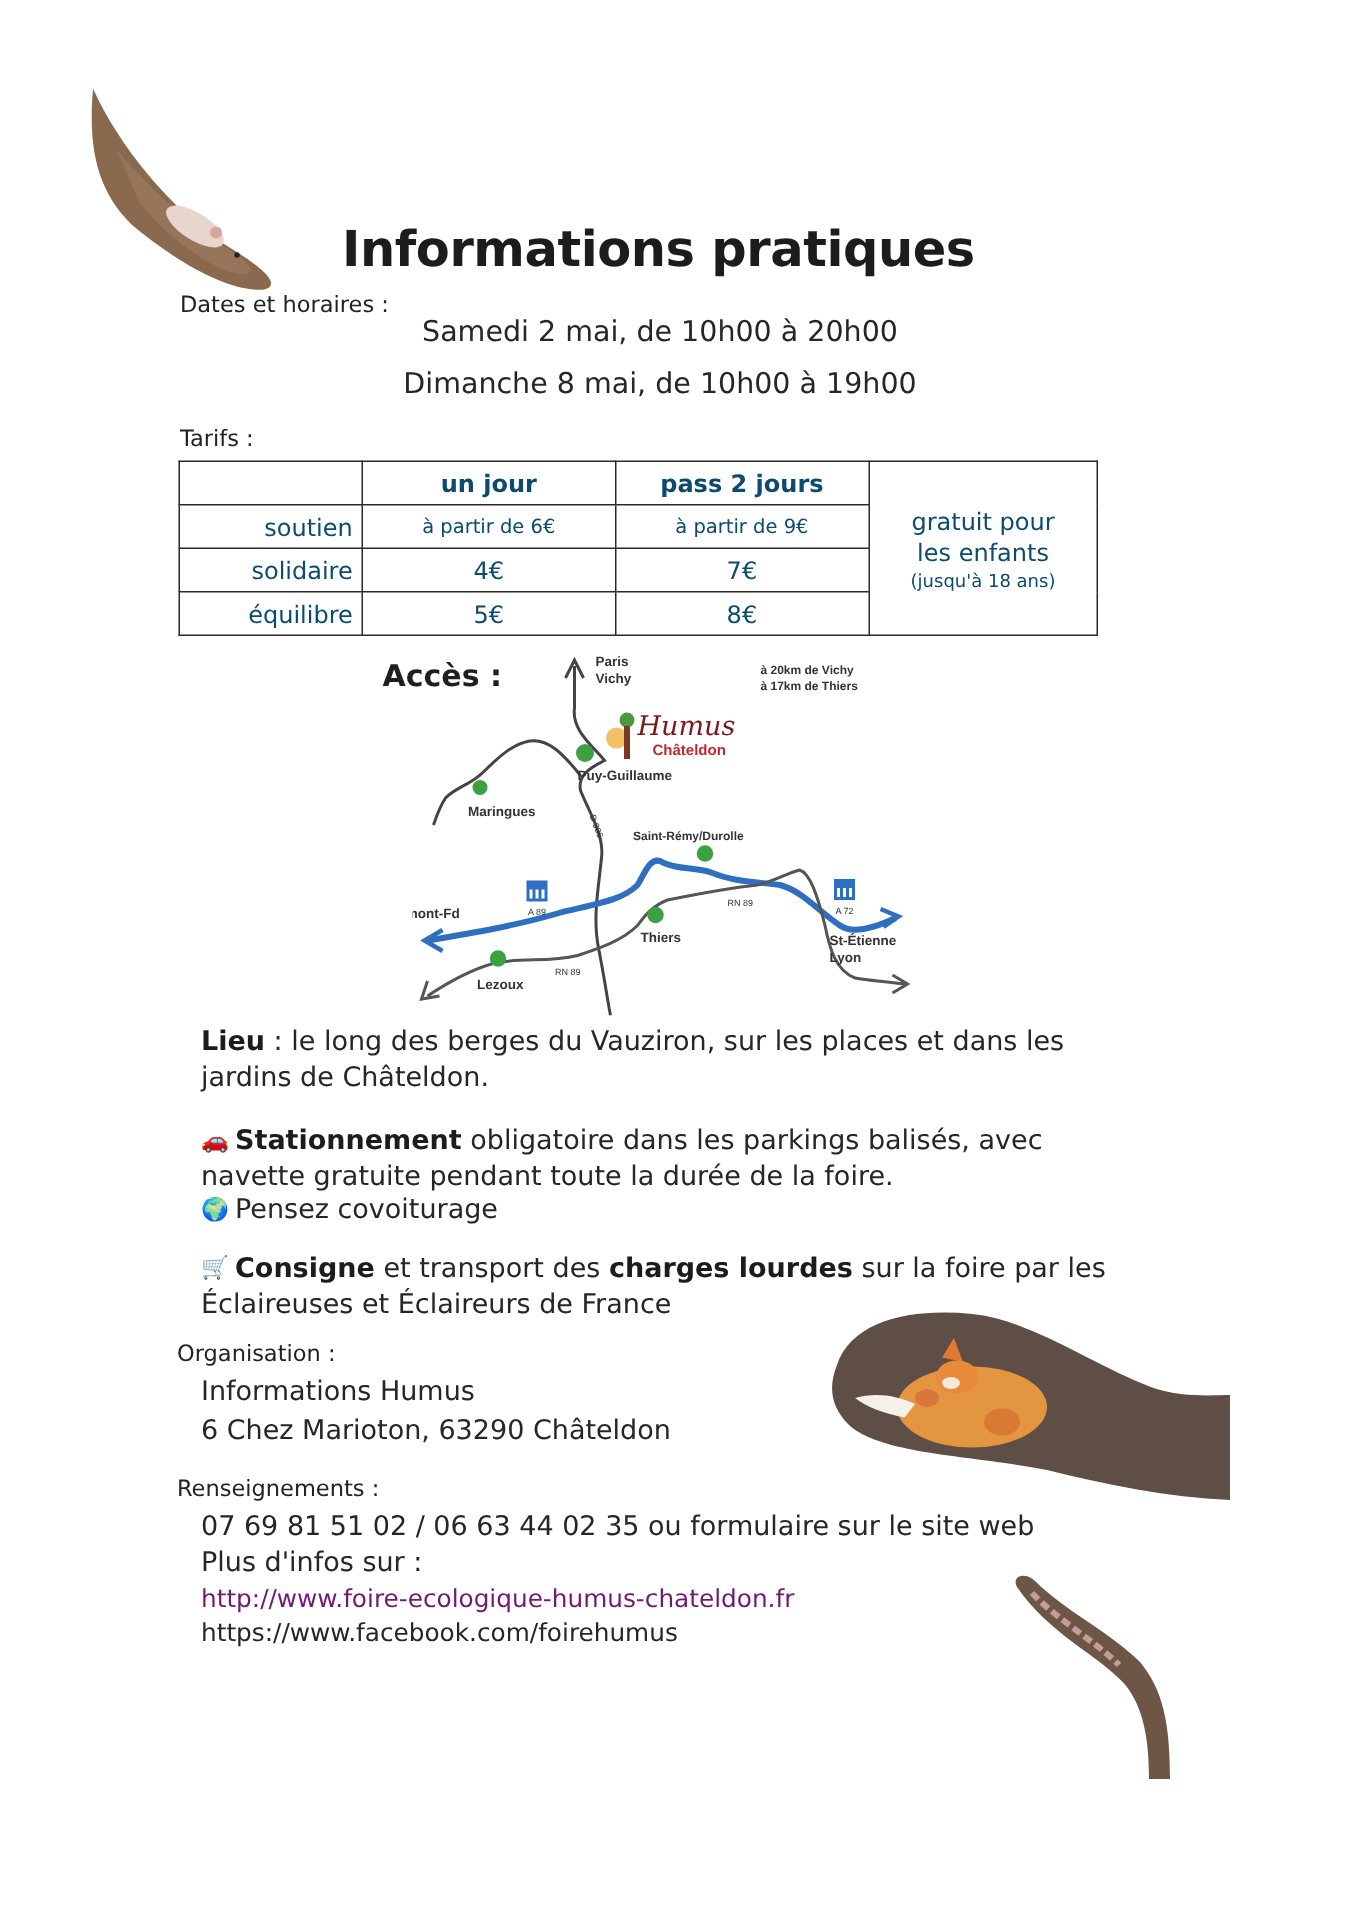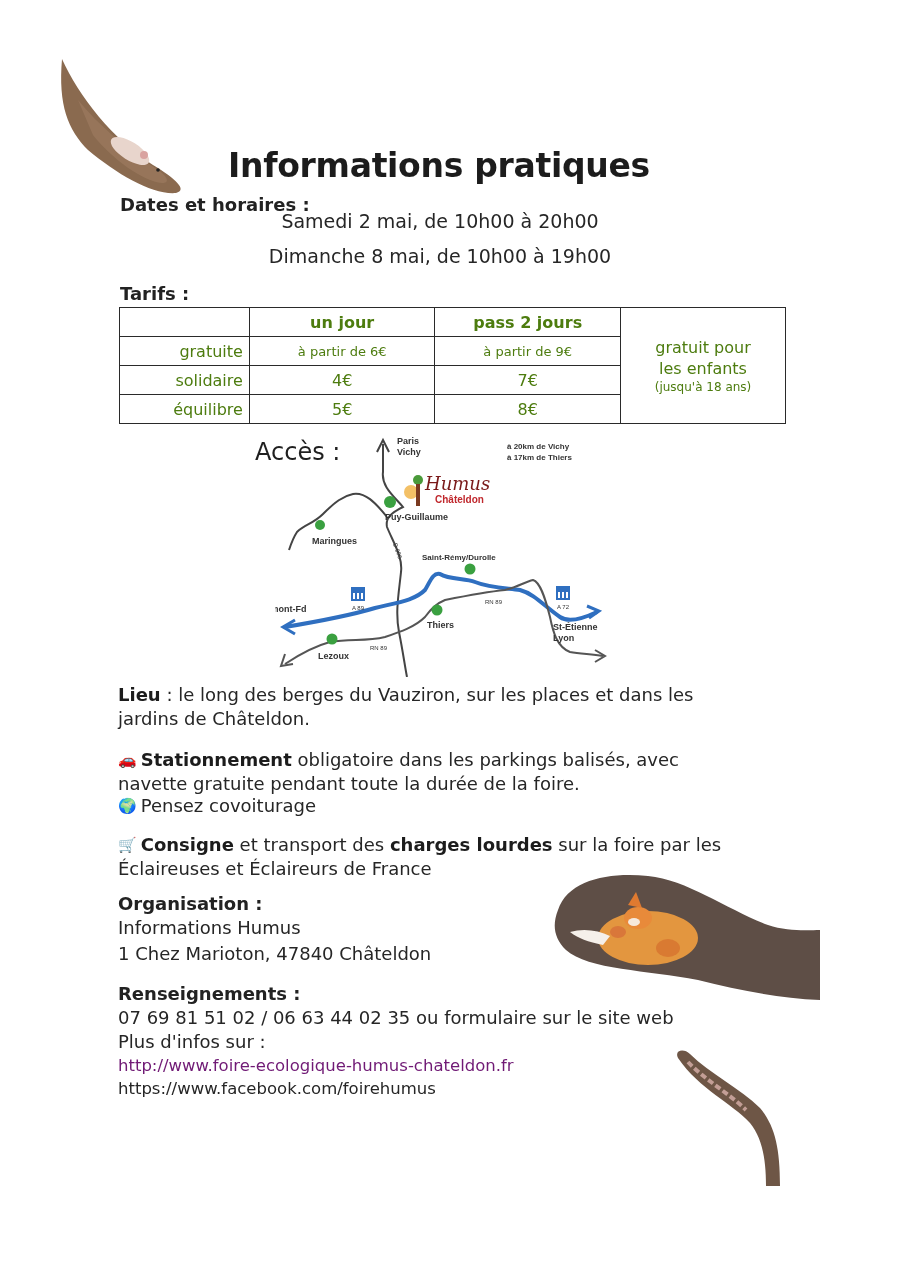--- a/index.html
+++ b/index.html
@@ -4,41 +4,41 @@
 <style>
   * { box-sizing: border-box; margin: 0; padding: 0; }
   html, body { width: 900px; height: 1274px; background: #ffffff; overflow: hidden; }
   body { position: relative; font-family: "DejaVu Sans", sans-serif; color: #1f1f1f; }
 
   .abs { position: absolute; }
 
   
   .title { left: 228px; top: 122px; font-size: 33px; font-weight: bold; letter-spacing: -0.3px; color: #1c1c1c; margin-top: 24px; }
 
-  .h2 { font-size: 18px; font-weight: bold; color: #222; }
-  .body-text { font-size: 18px; color: #262626; line-height: 24px; }
+  .h2 { font-size: 15px; font-weight: normal; color: #222; }
+  .body-text { font-size: 18px; color: #262626; line-height: 24px; margin-left: 16px; }
 
   .dates-head { left: 120px; top: 194px; }
   .date-line { font-size: 19px; color: #262626; text-align: center; width: 460px; left: 210px; }
   .date1 { top: 210px; }
   .date2 { top: 245px; }
 
   .tarifs-head { left: 120px; top: 283px; }
 
-  table.prices { position: absolute; left: 119px; top: 307px; border-collapse: collapse; width: 667px; font-size: 16px; color: #4d7c0f; }
+  table.prices { position: absolute; left: 119px; top: 307px; border-collapse: collapse; width: 613px; font-size: 16px; color: #0c4a6e; }
   table.prices td { border: 1.5px solid #2a2a2a; height: 29px; padding: 0 6px; }
   table.prices td.row-label { text-align: right; width: 126px; font-size: 16px; }
   table.prices td.hdr { text-align: center; font-weight: bold; font-size: 16px; }
   table.prices td.val { text-align: center; width: 180px; }
   table.prices td.val.small { font-size: 13px; }
   table.prices td.corner { width: 126px; }
   table.prices td.kids { text-align: center; width: 160px; line-height: 21px; font-size: 16px; }
   table.prices td.kids .kids-small { display: block; font-size: 12px; line-height: 16px; }
 
-  .acces-head { left: 255px; top: 438px; font-size: 24px; font-weight: normal; }
+  .acces-head { left: 255px; top: 438px; font-size: 20px; font-weight: bold; }
 
   .map { left: 275px; top: 432px; width: 340px; height: 245px; }
 
   .lieu { left: 118px; top: 683px; width: 620px; }
   .stat { left: 118px; top: 748px; width: 620px; }
   .covoit { left: 118px; top: 794px; }
   .consigne { left: 118px; top: 833px; width: 640px; }
   .org-head { left: 118px; top: 893px; }
   .org-l1 { left: 118px; top: 916px; }
   .org-l2 { left: 118px; top: 942px; }
@@ -78,21 +78,21 @@
     <td class="corner"></td>
     <td class="hdr val">un jour</td>
     <td class="hdr val">pass 2 jours</td>
     <td class="kids" rowspan="4">
       <span>gratuit pour</span><br>
       <span>les enfants</span>
       <span class="kids-small">(jusqu'à 18 ans)</span>
     </td>
   </tr>
   <tr>
-    <td class="row-label">gratuite</td>
+    <td class="row-label">soutien</td>
     <td class="val small">à partir de 6€</td>
     <td class="val small">à partir de 9€</td>
   </tr>
   <tr>
     <td class="row-label">solidaire</td>
     <td class="val">4€</td>
     <td class="val">7€</td>
   </tr>
   <tr>
     <td class="row-label">équilibre</td>
@@ -176,21 +176,21 @@
 <div class="abs body-text covoit">
   <span class="icon-inline">🌍</span><span>Pensez covoiturage</span>
 </div>
 
 <div class="abs body-text consigne">
   <span class="icon-inline">🛒</span><b>Consigne</b><span> et transport des </span><b>charges lourdes</b><span> sur la foire par les Éclaireuses et Éclaireurs de France</span>
 </div>
 
 <div class="abs h2 org-head">Organisation :</div>
 <div class="abs body-text org-l1">Informations Humus</div>
-<div class="abs body-text org-l2">1 Chez Marioton, 47840 Châteldon</div>
+<div class="abs body-text org-l2">6 Chez Marioton, 63290 Châteldon</div>
 
 <div class="abs h2 rens-head">Renseignements :</div>
 <div class="abs body-text rens-l1">07 69 81 51 02 / 06 63 44 02 35 ou formulaire sur le site web</div>
 <div class="abs body-text rens-l2">Plus d'infos sur :</div>
 <a class="abs body-text url1" style="color:#701a75;text-decoration:none;">http://www.foire-ecologique-humus-chateldon.fr</a>
 <a class="abs body-text url2" style="color:#262626;text-decoration:none;">https://www.facebook.com/foirehumus</a>
 
 <svg class="illus" style="left:548px;top:870px;" width="272" height="135" viewBox="0 0 272 135">
   <path d="M10,40 C20,10 60,2 100,6 C140,10 180,40 220,55 C240,62 262,60 272,60 L272,130 C230,128 190,120 150,110 C100,100 40,100 18,80 C6,68 4,55 10,40 Z" fill="#5e4e46"></path>
   <ellipse cx="100" cy="68" rx="50" ry="27" fill="#e3963f"></ellipse>

